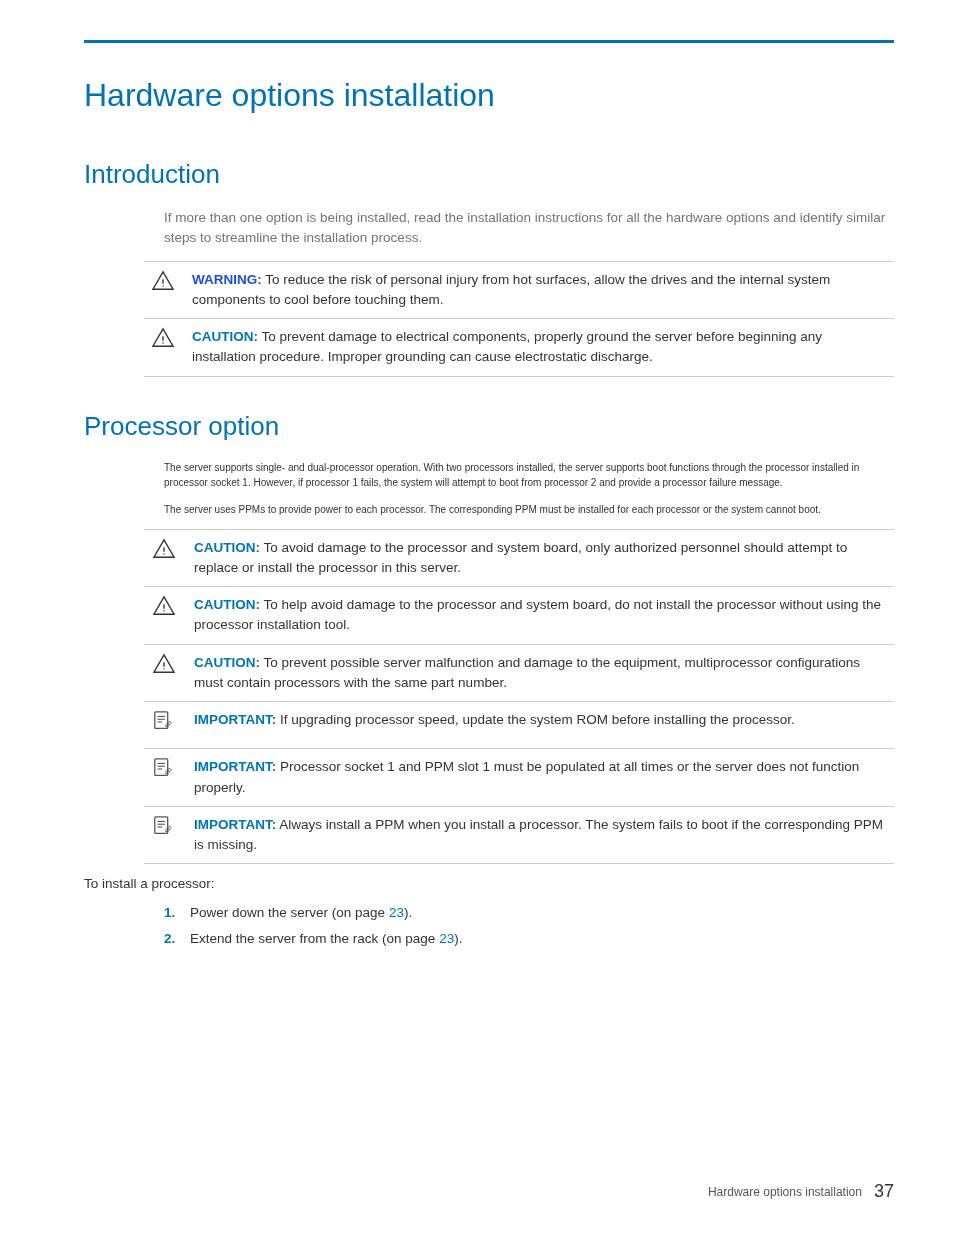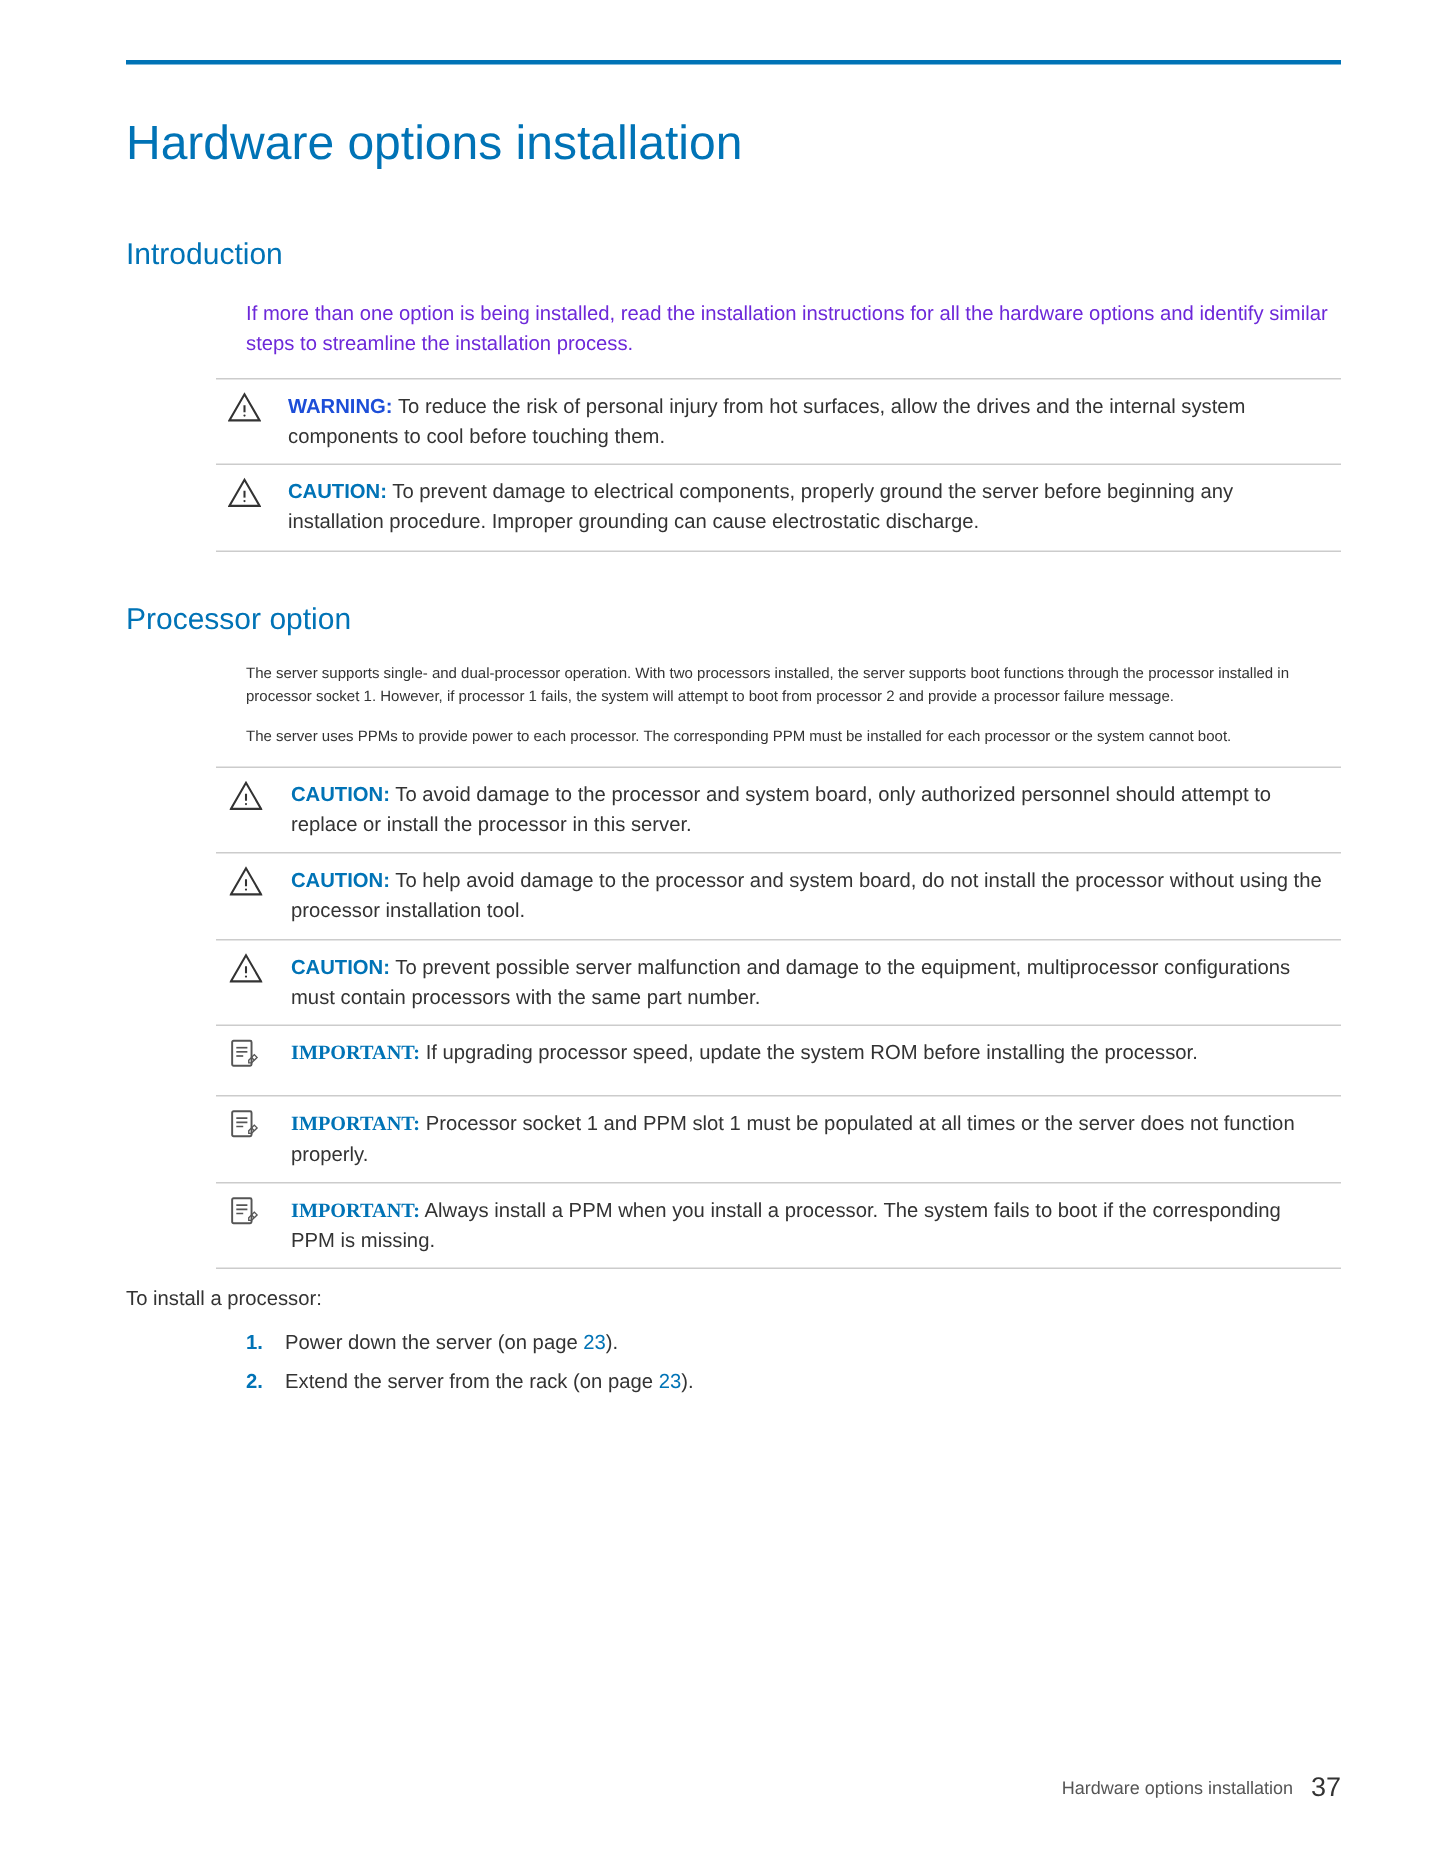--- a/index.html
+++ b/index.html
@@ -22,31 +22,31 @@
       margin-bottom: 28px;
     }
     .page-title {
       font-size: 32px;
       font-weight: normal;
       color: #0073b6;
       font-family: Arial, Helvetica, sans-serif;
       margin-bottom: 36px;
     }
     .section-title {
-      font-size: 20px;
+      font-size: 26px;
       font-weight: normal;
       color: #0073b6;
       font-family: Arial, Helvetica, sans-serif;
       margin-bottom: 14px;
     }
     .intro-text {
       margin-left: 80px;
       margin-bottom: 12px;
       font-size: 13.5px;
-      color: #6d28d9;
+      color: #737373;
     }
     .section {
       margin-bottom: 30px;
     }
     .notice-table {
       width: 100%;
       border-collapse: collapse;
       margin-left: 60px;
       margin-bottom: 10px;
       width: calc(100% - 60px);
@@ -88,21 +88,20 @@
       color: #1d4ed8;
       font-weight: bold;
     }
     .notice-label-caution {
       color: #0073b6;
       font-weight: bold;
     }
     .notice-label-important {
       color: #0073b6;
       font-weight: bold;
-      font-family: Liberation Serif, serif;
     }
     .body-text {
       margin-left: 80px;
       font-size: 10px;
       color: #333;
       margin-bottom: 12px;
     }
     .step-intro {
       font-size: 13.5px;
       color: #333;

